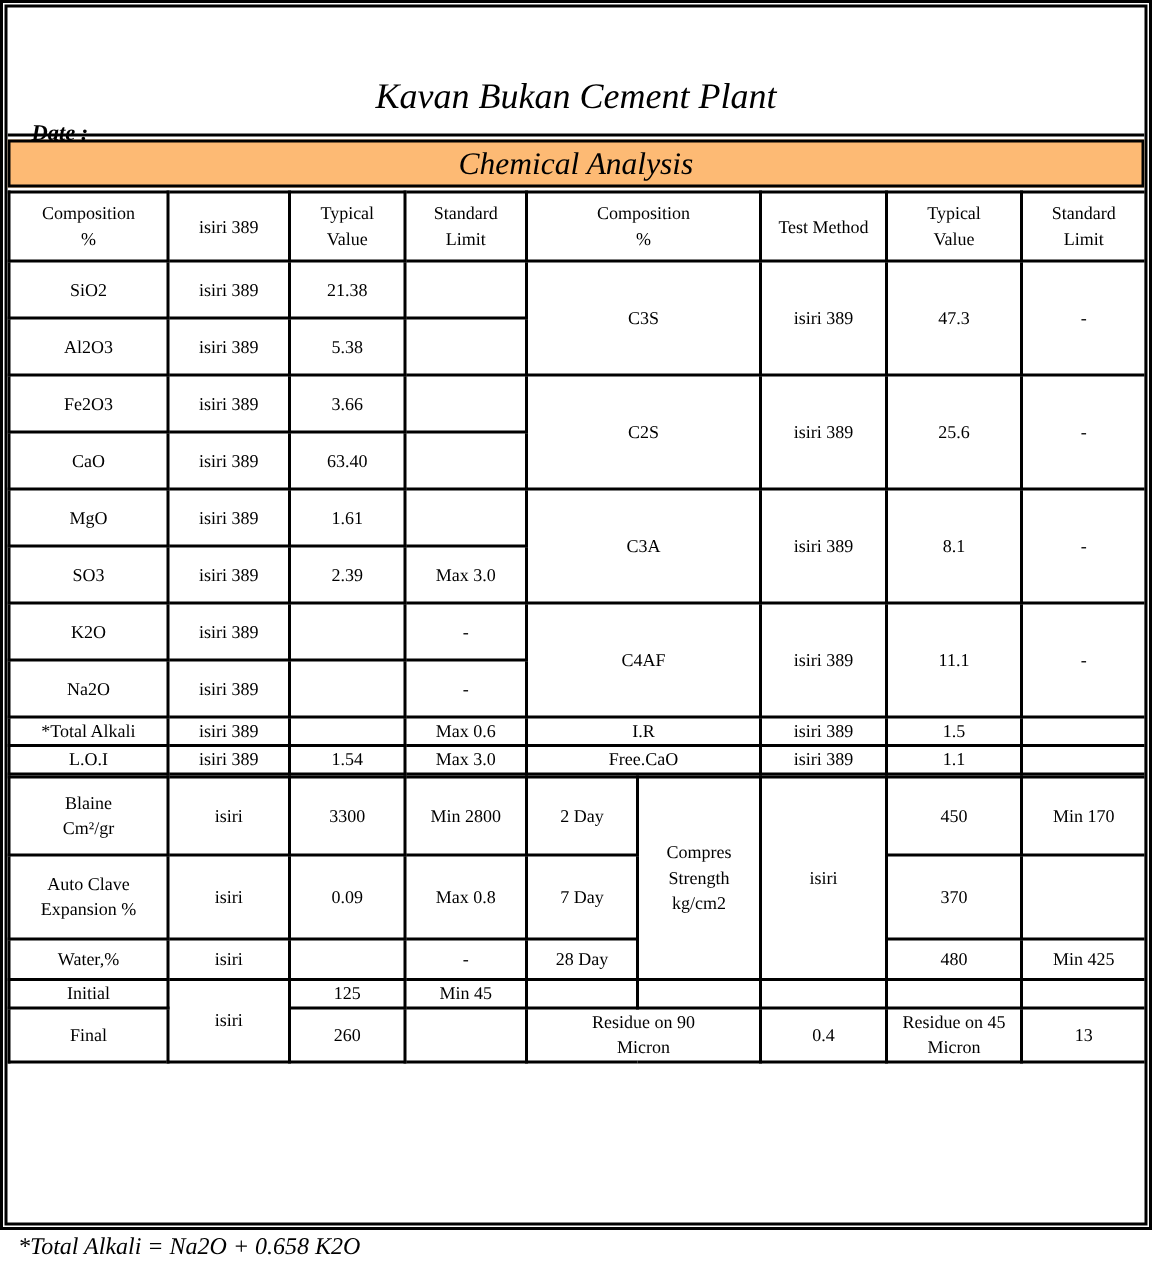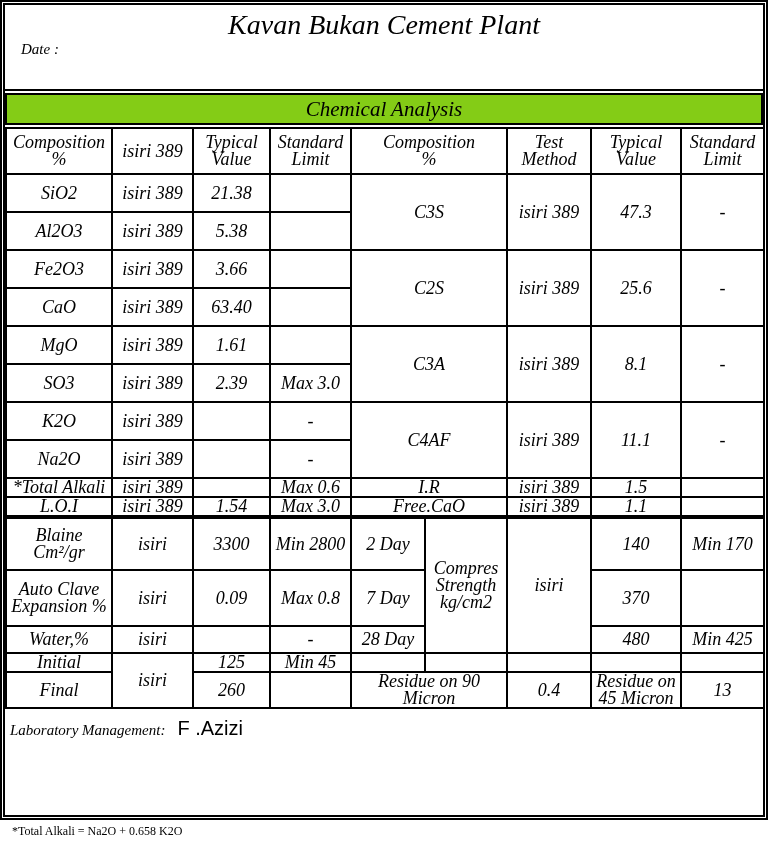--- a/index.html
+++ b/index.html
@@ -1,32 +1,32 @@
 <!DOCTYPE html>
 <html><head>
 <meta charset="utf-8">
 <style>
   html,body{margin:0;padding:0;background:#fff;}
   body{width:768px;height:841px;font-family:"Liberation Serif",serif;color:#000;}
   .sheet{width:768px;height:820px;box-sizing:border-box;border:5px double #000;background:#fff;overflow:hidden;}
   .title-area{box-sizing:border-box;border-bottom:2px solid #000;text-align:center;font-style:italic;padding-top:5px;height:86px;}
-  .title-line{font-size:28px;line-height:30px;}
-  .date-row{text-align:left;padding-left:16px;font-size:15px;line-height:18px;height:18px;}
-  .section-bar{box-sizing:border-box;margin:2px 0;border:2px solid #000;background:#84cc16;
+  .title-line{font-size:24px;line-height:30px;margin-top:40px;}
+  .date-row{text-align:left;padding-left:16px;font-size:15px;line-height:18px;height:18px;font-weight:bold;}
+  .section-bar{box-sizing:border-box;margin:2px 0;border:2px solid #000;background:#fdba74;
                text-align:center;font-style:italic;font-size:21px;height:32px;line-height:28px;}
-  table{border-collapse:collapse;table-layout:fixed;width:758px;font-style:italic;font-size:18px;}
+  table{border-collapse:collapse;table-layout:fixed;width:758px;font-size:12px;}
   td{border:2px solid #000;text-align:center;vertical-align:middle;padding:0 1px;overflow:hidden;line-height:17px;}
   .blk{display:block;line-height:17px;}
   tr.hh{height:46px;} tr.hr{height:38px;} tr.hs{height:19px;margin-top:24px;}
   tr.p1{height:52px;} tr.p2{height:56px;} tr.p3{height:27px;} tr.p4{height:15px;} tr.p5{height:31px;}
   .footer-area{padding:6px 0 0 5px;font-style:italic;font-size:15px;text-align:left;}
   .lab-line{line-height:26px;}
   .lab-value{font-family:"Liberation Sans",sans-serif;font-style:normal;font-size:20px;margin-left:12px;}
   .sig-line{line-height:22px;margin-top:4px;}
-  .footnote{margin:2px 0 0 12px;font-size:12px;line-height:19px;}
+  .footnote{margin:2px 0 0 12px;font-style:italic;font-size:16px;line-height:19px;}
 </style>
 </head>
 <body>
 
 <div class="sheet">
 
   <div class="title-area">
     <div class="title-line">Kavan Bukan Cement Plant</div>
     <div class="date-row">Date :</div>
   </div>
@@ -178,21 +178,21 @@
       <td>
             <span class="blk">Blaine</span>
             <span class="blk">Cm²/gr</span>
           </td>
       <td>isiri</td>
       <td>3300</td>
       <td>Min 2800</td>
       <td>2 Day</td>
       <td rowspan="3">Compres Strength kg/cm2</td>
       <td rowspan="3">isiri</td>
-      <td>140</td>
+      <td>450</td>
       <td>Min 170</td>
     </tr>
     <tr class="p2">
       <td>
             <span class="blk">Auto Clave</span>
             <span class="blk">Expansion %</span>
           </td>
       <td>isiri</td>
       <td>0.09</td>
       <td>Max 0.8</td>
@@ -229,20 +229,17 @@
             <span class="blk">Micron</span>
           </td>
       <td>0.4</td>
       <td>Residue on 45 Micron</td>
       <td>13</td>
     </tr>
   </tbody>
     </table>
 
   <div class="footer-area">
-    <div class="lab-line">
-      <span>Laboratory Management:</span><span class="lab-value">F .Azizi</span>
-    </div>
   </div>
 
 </div>
 
 <div class="footnote">*Total Alkali = Na2O + 0.658 K2O</div>
 
 </body></html>

